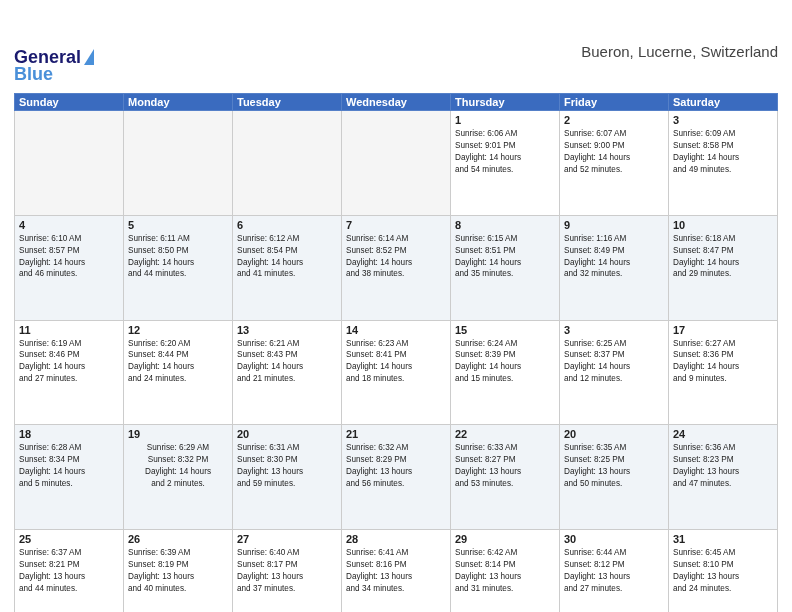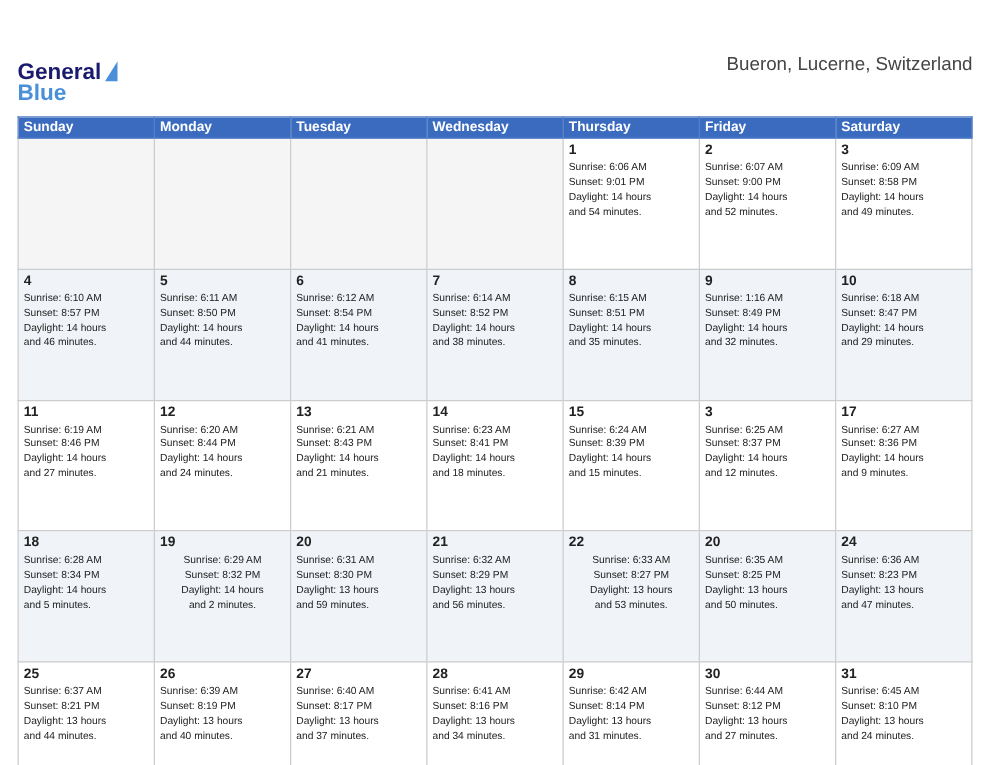--- a/index.html
+++ b/index.html
@@ -286,21 +286,21 @@
           </td>
           <td class="alt-row">
             <span class="day-num">21</span>
             <div class="day-info" style="white-space: pre-line;">Sunrise: 6:32 AM
 Sunset: 8:29 PM
 Daylight: 13 hours
 and 56 minutes.</div>
           </td>
           <td class="alt-row">
             <span class="day-num">22</span>
-            <div class="day-info" style="white-space: pre-line; text-align: center;">Sunrise: 6:33 AM
+            <div class="day-info" style="white-space: pre-line;">Sunrise: 6:33 AM
 Sunset: 8:27 PM
 Daylight: 13 hours
 and 53 minutes.</div>
           </td>
           <td class="alt-row">
             <span class="day-num">20</span>
             <div class="day-info" style="white-space: pre-line;">Sunrise: 6:35 AM
 Sunset: 8:25 PM
 Daylight: 13 hours
 and 50 minutes.</div>

